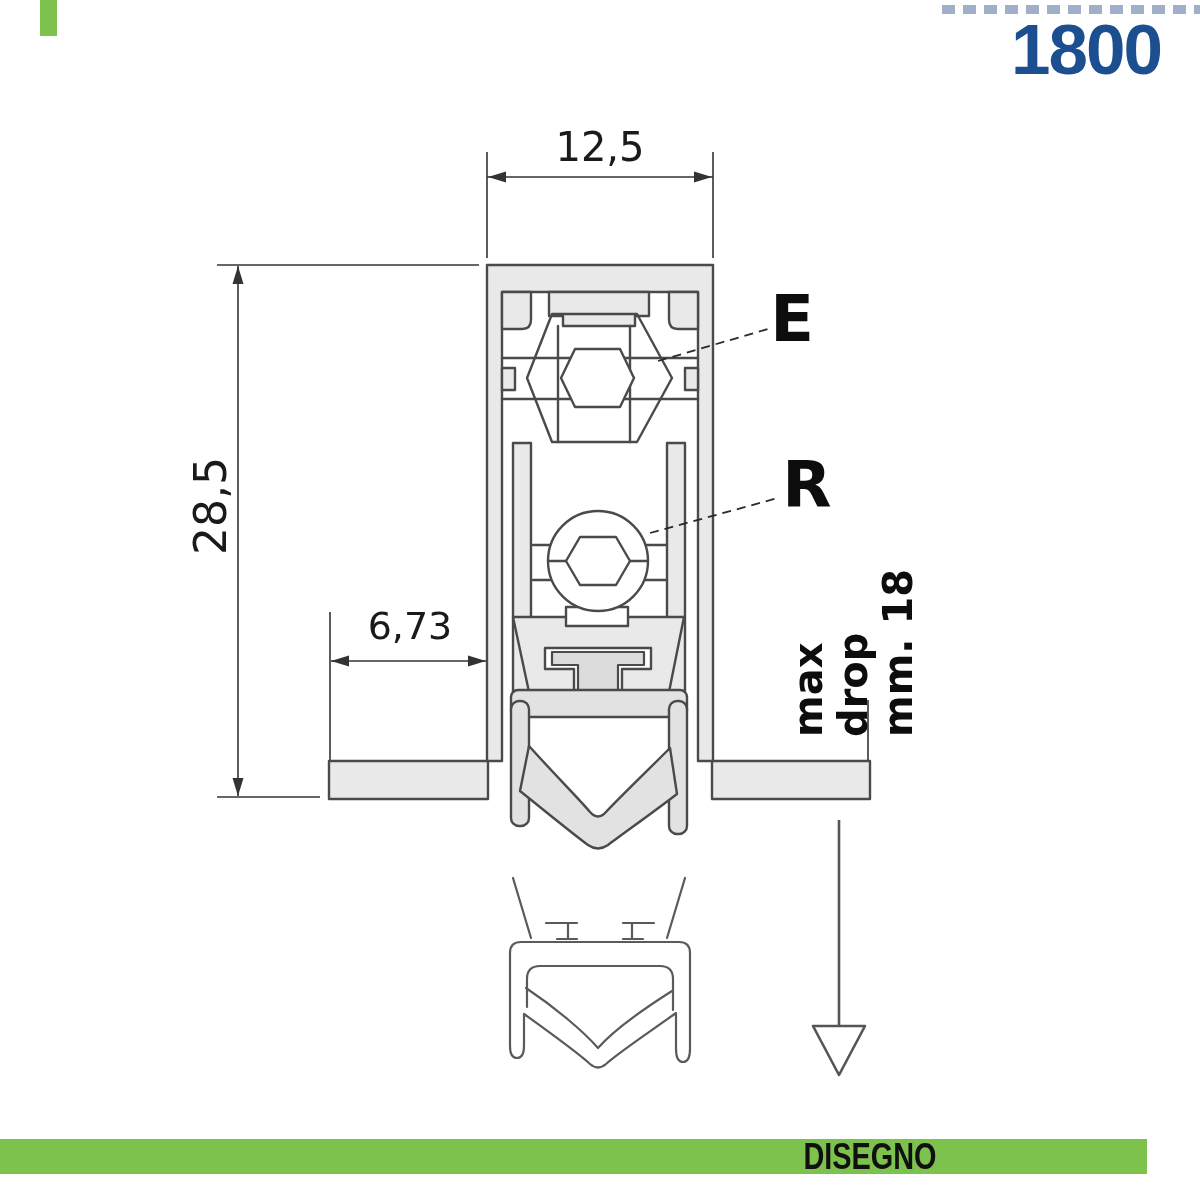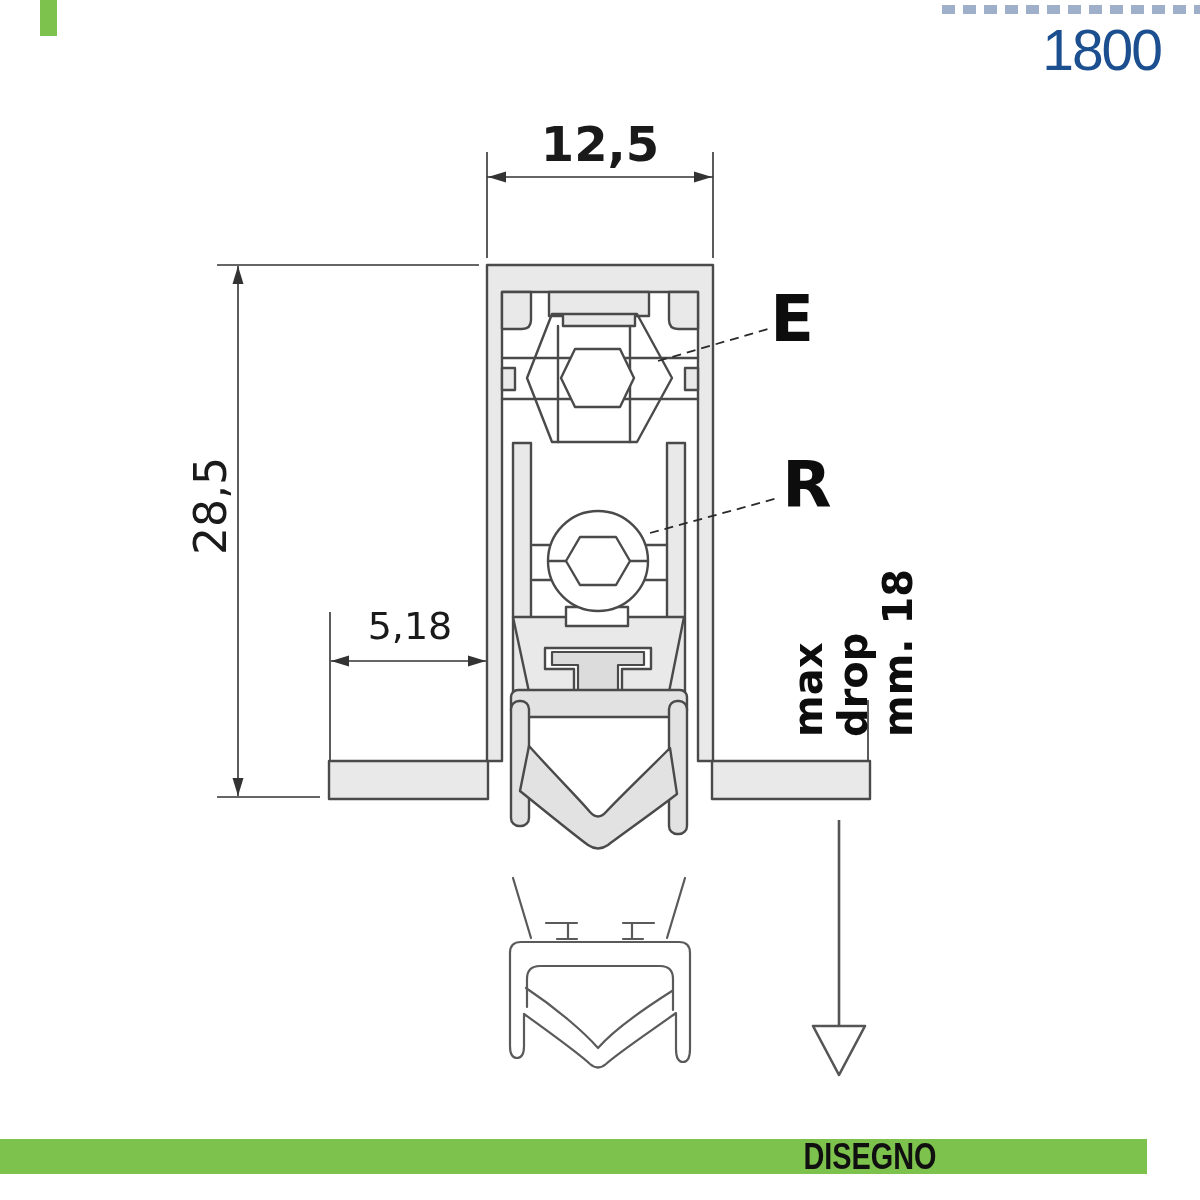--- a/index.html
+++ b/index.html
@@ -20,28 +20,28 @@
   .dim  {stroke:var(--dim);stroke-width:1.6;fill:none;}
   .dimf {fill:var(--dim);stroke:none;}
   .lead {stroke:#2a2a2a;stroke-width:1.8;stroke-dasharray:9 6;fill:none;}
   .door {stroke:#5a5a5a;stroke-width:2.2;fill:none;stroke-linecap:round;stroke-linejoin:round;}
   .doorw{fill:#fff;stroke:#5a5a5a;stroke-width:2.2;stroke-linejoin:round;}
   
   .dimtxt{font-family:"DejaVu Sans",sans-serif;color:#1a1a1a;text-align:center;}
   .biglabel{font-family:"DejaVu Sans",sans-serif;font-weight:bold;color:#0d0d0d;text-align:center;}
   .rot{transform:rotate(-90deg);}
   #label-28-5{left:141px;top:482px;width:140px;height:48px;font-size:44px;line-height:48px;}
-  #label-12-5{left:520px;top:116px;width:160px;font-size:48px;font-weight:bold;}
+  #label-12-5{left:520px;top:124px;width:160px;font-size:40px;}
   #label-8-75{left:330px;top:604px;width:160px;font-size:38px;}
   #label-e{left:760px;top:286px;width:64px;font-size:64px;line-height:66px;}
   #label-r{left:775px;top:452px;width:64px;font-size:64px;line-height:66px;}
   #max-drop{left:732px;top:591px;width:200px;height:92px;font-size:40px;line-height:45px;
             text-align:left;font-weight:bold;font-family:"DejaVu Sans",sans-serif;color:#0d0d0d;}
   #brand{left:855px;top:14px;width:312px;text-align:right;color:var(--blue);}
-  #brand .num{font-size:57px;line-height:72px;font-weight:normal;letter-spacing:-2px;padding-right:6px;}
+  #brand .num{font-size:71px;line-height:72px;font-weight:bold;letter-spacing:-2px;padding-right:6px;}
   #brand .sub{font-size:29px;line-height:32px;font-weight:bold;margin-top:3px;letter-spacing:0px;}
   #top-dashes{left:942px;top:5px;width:258px;height:9px;
       background:repeating-linear-gradient(90deg, rgba(80,110,160,0.55) 0 13px, rgba(80,110,160,0) 13px 21px);}
   #corner-mark{left:40px;top:0px;width:17px;height:36px;background:var(--green);}
   #footer-bar{left:0;top:1139px;width:1147px;height:35px;background:var(--green);}
   #footer-label{left:760px;top:1139px;width:220px;height:35px;line-height:35px;text-align:center;
       font-weight:bold;font-size:37px;color:#101010;transform:scaleX(0.78);}
 </style>
 </head>
 <body>
@@ -141,21 +141,21 @@
       <path class="door" d="M546,923 H577 M568,923 V939 M557,939 H577"></path>
       <path class="door" d="M654,923 H623 M632,923 V939 M643,939 H623"></path>
       <path class="doorw" d="M510,1046 L510,953 Q510,942 521,942 L679,942 Q690,942 690,953 L690,1049 Q690,1062 683,1062 Q676,1062 676,1049 L676,1013 C648,1033 618,1053 606,1064 Q598,1071 590,1064 C577,1052 549,1032 524,1014 L524,1046 Q524,1058 517,1058 Q510,1058 510,1046 Z"></path>
       <path class="door" d="M527,1007 L527,979 Q527,966 540,966 L660,966 Q673,966 673,979 L673,1010"></path>
       <path class="door" d="M526,988 C556,1008 584,1032 598,1048 C612,1032 642,1010 672,991"></path>
     </g>
   </svg>
 
   <div class="abs dimtxt" id="label-12-5">12,5</div>
   <div class="abs dimtxt rot" id="label-28-5">28,5</div>
-  <div class="abs dimtxt" id="label-8-75">5,18</div>
+  <div class="abs dimtxt" id="label-8-75">6,73</div>
   <div class="abs biglabel" id="label-e">E</div>
   <div class="abs biglabel" id="label-r">R</div>
   <div class="abs rot" id="max-drop">
     <div>max drop</div>
     <div>mm. 18</div>
   </div>
 
   <div class="abs" id="footer-bar"></div>
   <div class="abs" id="footer-label">DISEGNO</div>
 

